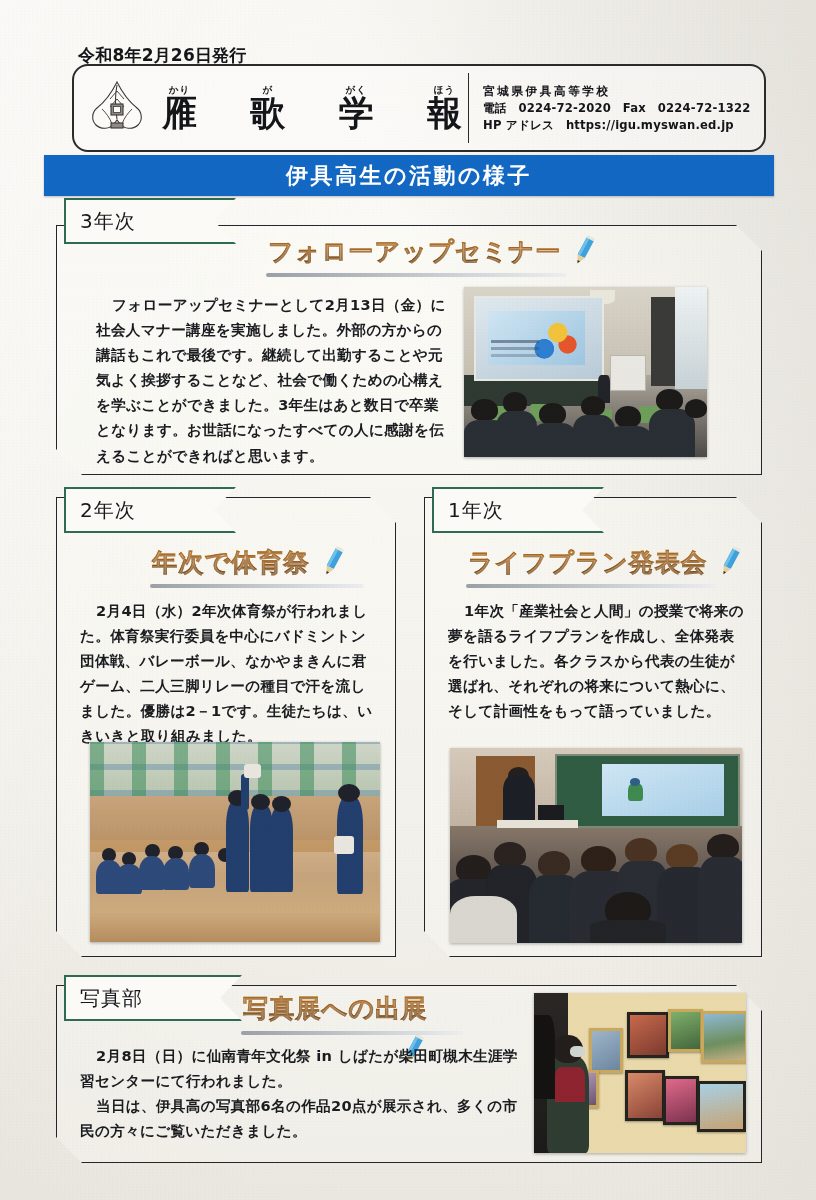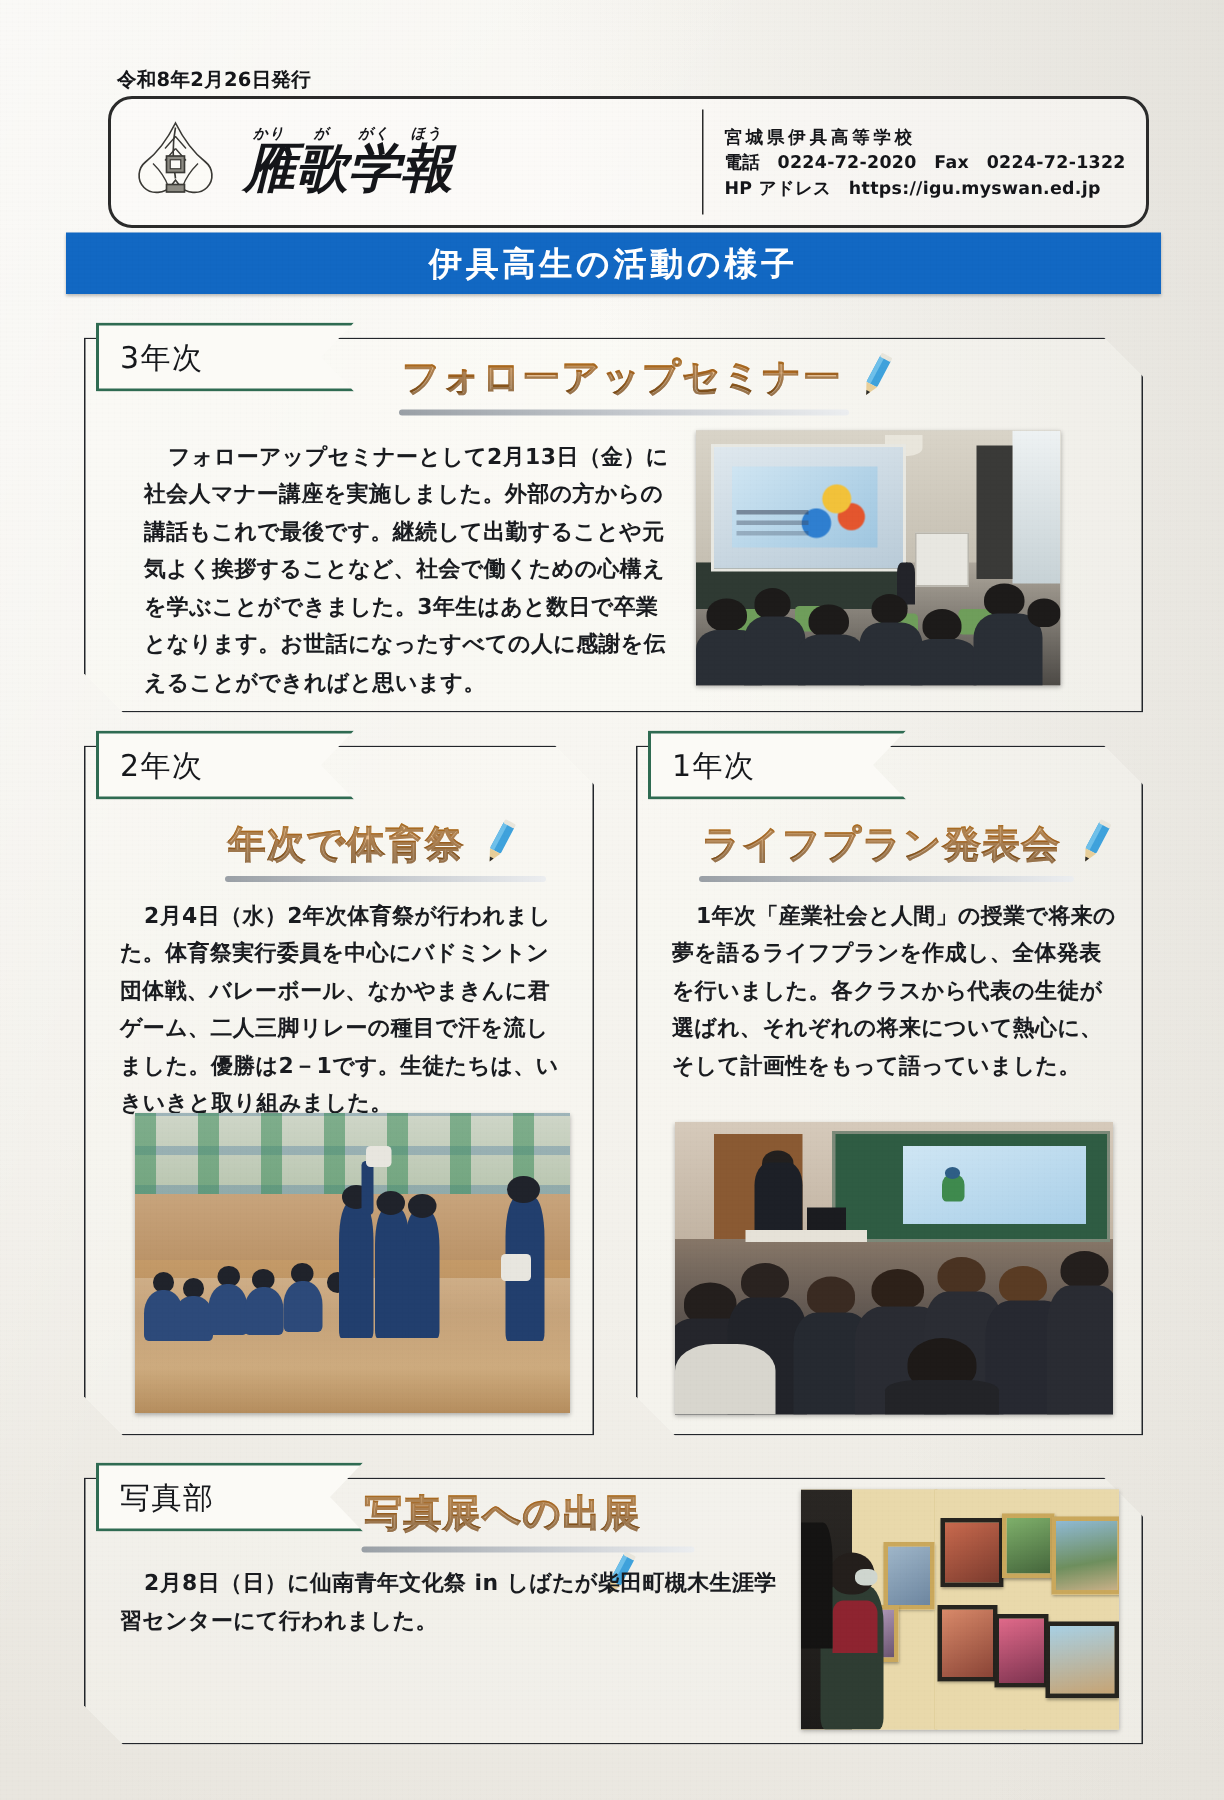--- a/index.html
+++ b/index.html
@@ -24,35 +24,34 @@
       repeating-linear-gradient(90deg, rgba(0,0,0,.014) 0 1px, rgba(255,255,255,0) 1px 4px);
   }
   .sheet{position:absolute;inset:0;}
 
   
   .toprow{
     position:absolute;left:78px;top:44px;width:680px;
     display:flex;justify-content:space-between;align-items:baseline;
   }
   .toprow .l{font-size:13.5px;font-weight:700;letter-spacing:.2px;}
-  .toprow .r{font-size:13px;font-weight:700;letter-spacing:.2px;}
+  .toprow .r{font-size:17px;font-weight:700;letter-spacing:.2px;}
 
   
   .masthead{
     position:absolute;left:72px;top:64px;width:690px;height:84px;
     border:2px solid #2b2b2b;border-radius:16px;
     background:rgba(253,252,249,.55);
     display:flex;align-items:center;
   }
   .crest{width:86px;display:flex;justify-content:center;align-items:center;}
   .crest svg{display:block;}
   .mastTitle{
-    flex:0 0 auto;width:300px;display:flex;
+    flex:0 0 auto;width:300px;display:flex;justify-content:space-between;
     padding:0 6px 0 2px;
-    font-style:italic;
   }
   .kanjiBox{display:flex;flex-direction:column;align-items:center;line-height:1;}
   .furi{font-size:9.5px;font-weight:700;letter-spacing:1px;margin-bottom:1px;}
   .kanji{font-size:35px;font-weight:700;letter-spacing:0;font-family:"DejaVu Sans","Liberation Sans",sans-serif;}
   .mastInfo{
     flex:1;border-left:1.6px solid #2b2b2b;height:70px;
     padding-left:14px;display:flex;flex-direction:column;justify-content:center;gap:2px;
   }
   .mastInfo div{font-size:11.6px;font-weight:700;letter-spacing:.2px;white-space:nowrap;}
   .mastInfo .sp{letter-spacing:2.6px;}
@@ -229,21 +228,21 @@
     </div>
   </div>
 
   <div class="banner">
     <span>伊具高生の活動の様子</span>
   </div>
 
   <div class="sec ch-tr ch-bl ch-tr-bl" style="left:56px;top:225px;width:706px;height:250px;">
     <div class="secFrame"></div>
   </div>
-  <div class="tag" style="left:64px;top:215px;width:120px;">
+  <div class="tag" style="left:64px;top:198px;width:120px;">
     <span>3年次</span>
   </div>
   <div class="titleRow" style="left:268px;top:234px;">
     <div class="decoTitle">フォローアップセミナー</div>
     <svg class="pencil" viewBox="0 0 30 34">
       <g transform="rotate(28 15 17)">
         <rect x="11" y="3" width="8" height="20" rx="1.2" fill="#3fa2dc"></rect>
         <rect x="11" y="3" width="3" height="20" fill="#6fc0ea"></rect>
         <rect x="11" y="1" width="8" height="3" rx="1" fill="#e9e6dc"></rect>
         <polygon points="11,23 19,23 15,31" fill="#e8cf9a"></polygon>
@@ -410,20 +409,21 @@
         <rect x="11" y="1" width="8" height="3" rx="1" fill="#e9e6dc"></rect>
         <polygon points="11,23 19,23 15,31" fill="#e8cf9a"></polygon>
         <polygon points="13.6,28 16.4,28 15,31" fill="#2b2b2b"></polygon>
       </g>
     </svg>
   </div>
   <div class="titleRule" style="left:241px;top:1031px;width:222px;"></div>
 
   <div class="body" style="left:80px;top:1043px;width:440px;">
     <p>2月8日（日）に仙南青年文化祭 in しばたが柴田町槻木生涯学習センターにて行われました。</p>
+    <p>当日は、伊具高の写真部6名の作品20点が展示され、多くの市民の方々にご覧いただきました。</p>
   </div>
 
   <div class="photo ph4" style="left:534px;top:993px;width:212px;height:160px;">
     <div class="panel" style="left:16%;top:0;width:26%;height:100%;"></div>
     <div class="panel" style="left:42%;top:0;width:28%;height:100%;"></div>
     <div class="panel" style="left:70%;top:0;width:30%;height:100%;border-right:none;"></div>
     <div class="dark"></div>
     <div class="frame" style="left:26%;top:22%;width:13%;height:24%;background:linear-gradient(150deg,#9fb6c9,#6d86a0);"></div>
     <div class="frameD" style="left:44%;top:12%;width:17%;height:25%;background:linear-gradient(150deg,#c96a4e,#7b3b2e);"></div>
     <div class="frame" style="left:63%;top:10%;width:14%;height:23%;background:linear-gradient(160deg,#7fb06b,#45663c);"></div>

